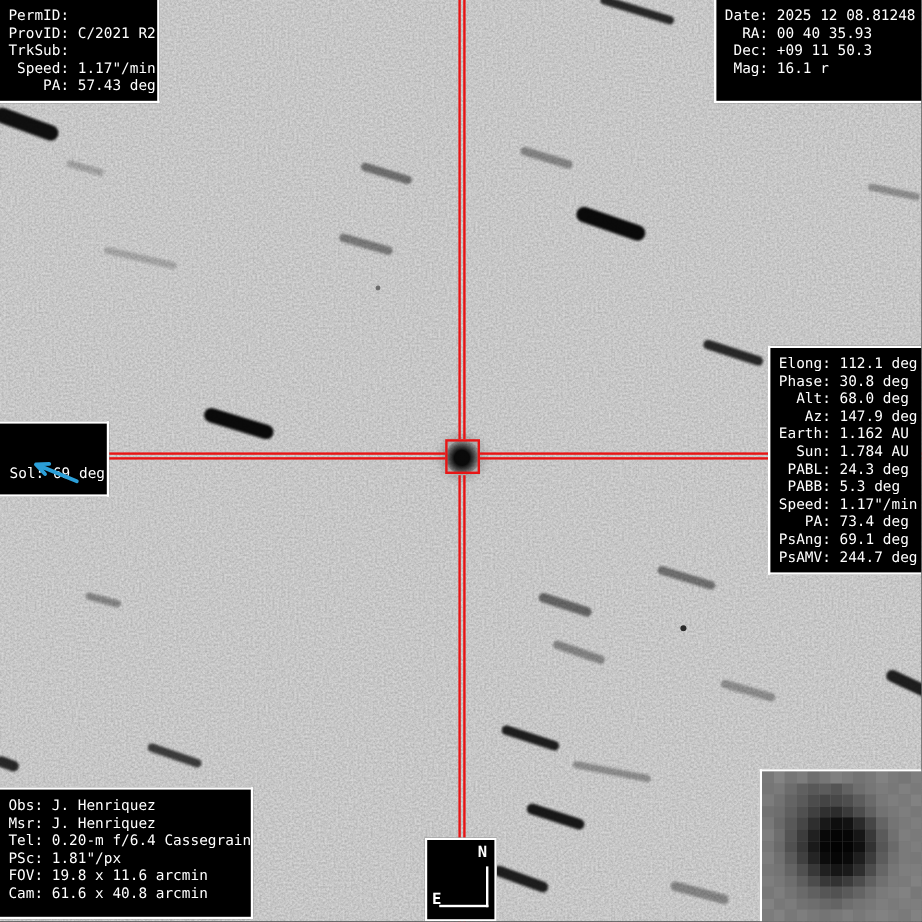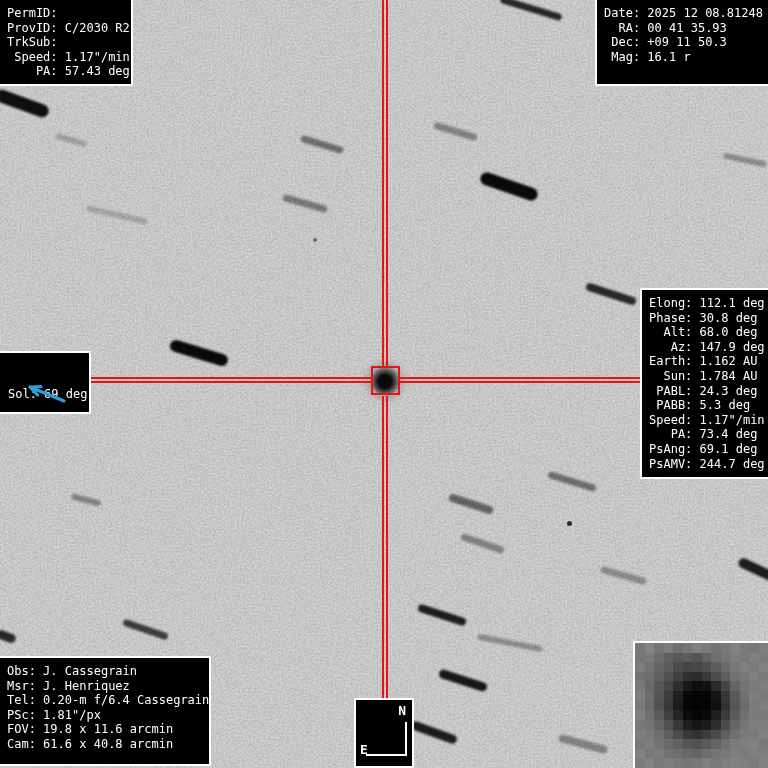--- a/index.html
+++ b/index.html
@@ -119,34 +119,34 @@
     <div class="ch ch-v" style="left:386px;top:396px;height:372px"></div>
     <div class="ch ch-h" style="top:377px;left:0;width:371px"></div>
     <div class="ch ch-h" style="top:381px;left:0;width:371px"></div>
     <div class="ch ch-h" style="top:377px;left:400px;width:368px"></div>
     <div class="ch ch-h" style="top:381px;left:400px;width:368px"></div>
     <div class="ch-box"></div>
   </div>
 
   <div class="layer" id="panel-layer">
 
-    <div class="panel" id="panel-target-info"><div class="pline">PermID:</div><div class="pline">ProvID: C/2030 R2</div><div class="pline">TrkSub:</div><div class="pline"> Speed: 1.17"/min</div><div class="pline">    PA: 57.43 deg</div></div>
-
-    <div class="panel" id="panel-astrometry"><div class="pline">Date: 2025 12 08.81248</div><div class="pline">  RA: 00 41 35.93</div><div class="pline"> Dec: +09 11 50.3</div><div class="pline"> Mag: 16.1 r</div></div>
+    <div class="panel" id="panel-target-info"><div class="pline">PermID:</div><div class="pline">ProvID: C/2021 R2</div><div class="pline">TrkSub:</div><div class="pline"> Speed: 1.17"/min</div><div class="pline">    PA: 57.43 deg</div></div>
+
+    <div class="panel" id="panel-astrometry"><div class="pline">Date: 2025 12 08.81248</div><div class="pline">  RA: 00 40 35.93</div><div class="pline"> Dec: +09 11 50.3</div><div class="pline"> Mag: 16.1 r</div></div>
 
     <div class="panel" id="panel-ephemeris"><div class="pline">Elong: 112.1 deg</div><div class="pline">Phase: 30.8 deg</div><div class="pline">  Alt: 68.0 deg</div><div class="pline">   Az: 147.9 deg</div><div class="pline">Earth: 1.162 AU</div><div class="pline">  Sun: 1.784 AU</div><div class="pline"> PABL: 24.3 deg</div><div class="pline"> PABB: 5.3 deg</div><div class="pline">Speed: 1.17"/min</div><div class="pline">   PA: 73.4 deg</div><div class="pline">PsAng: 69.1 deg</div><div class="pline">PsAMV: 244.7 deg</div></div>
 
     <div class="panel" id="panel-sun">
       <div class="pline">Sol: 69 deg</div>
       <svg class="sun-arrow-svg" width="89" height="48" viewBox="0 0 89 48">
         <path d="M64 34 L30 20 M37.5 28 L30 20 L41 19.5" stroke="#2b9fd8" stroke-width="3.2" fill="none" stroke-linecap="round" stroke-linejoin="round"></path>
       </svg>
     </div>
 
-    <div class="panel" id="panel-observer"><div class="pline">Obs: J. Cassegrain</div><div class="pline">Msr: J. Henriquez</div><div class="pline">Tel: 0.20-m f/6.4 Cassegrain</div><div class="pline">PSc: 1.81"/px</div><div class="pline">FOV: 19.8 x 11.6 arcmin</div><div class="pline">Cam: 61.6 x 40.8 arcmin</div></div>
+    <div class="panel" id="panel-observer"><div class="pline">Obs: J. Henriquez</div><div class="pline">Msr: J. Henriquez</div><div class="pline">Tel: 0.20-m f/6.4 Cassegrain</div><div class="pline">PSc: 1.81"/px</div><div class="pline">FOV: 19.8 x 11.6 arcmin</div><div class="pline">Cam: 61.6 x 40.8 arcmin</div></div>
 
     <div id="panel-compass" class="panel">
       <span class="compass-n">N</span>
       <span class="compass-e">E</span>
       <div class="compass-axes"></div>
     </div>
 
     <div id="zoom-inset">
         <div style="background: rgb(120, 120, 120);"></div>
         <div style="background: rgb(132, 132, 132);"></div>

